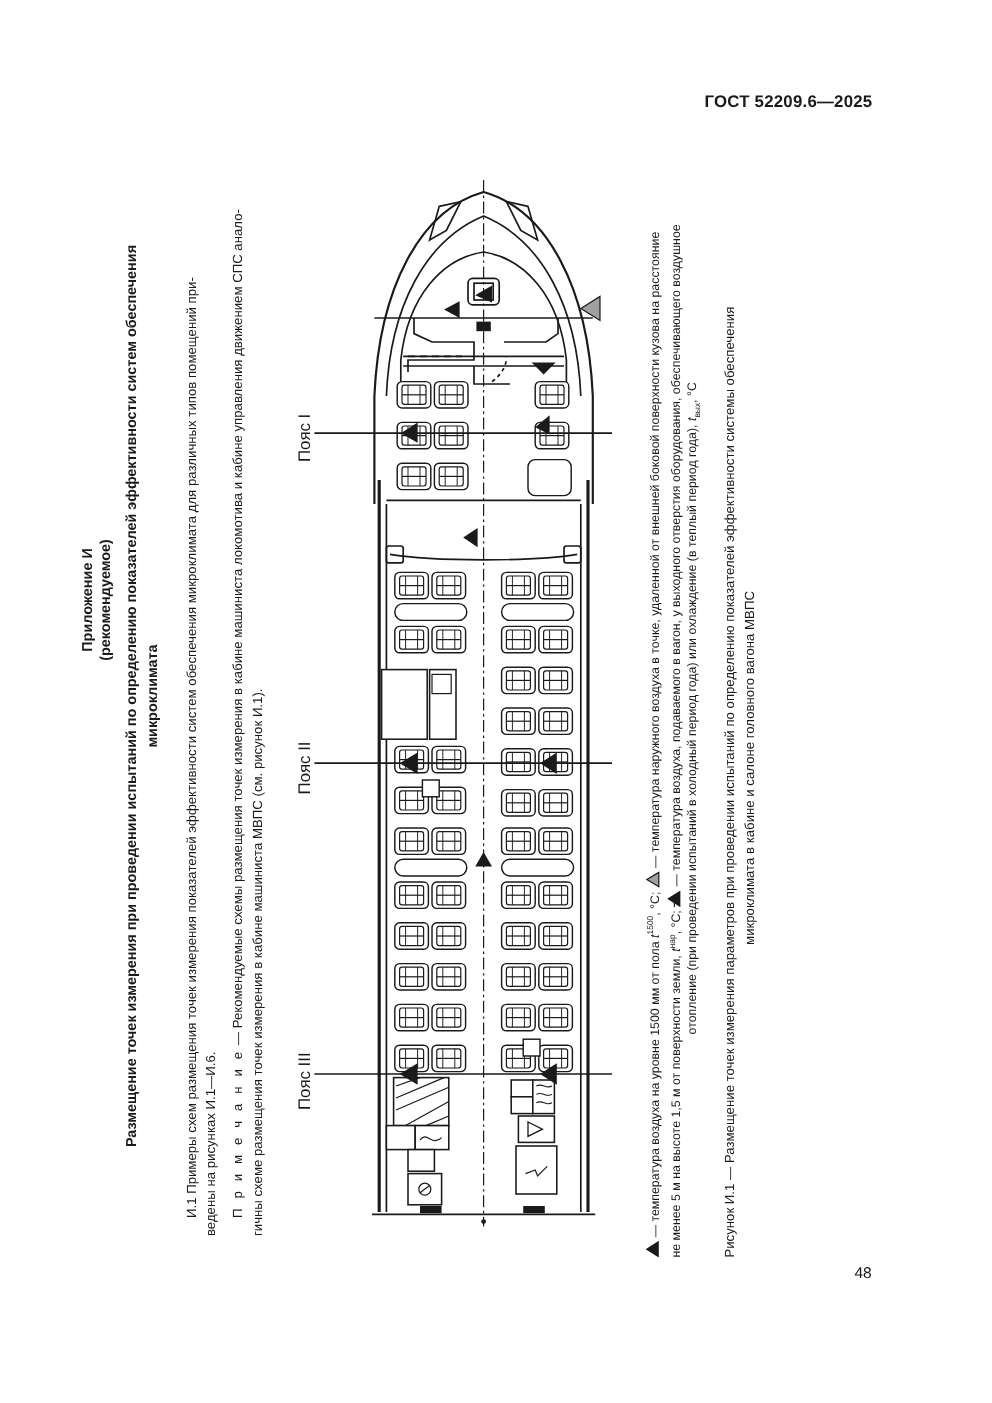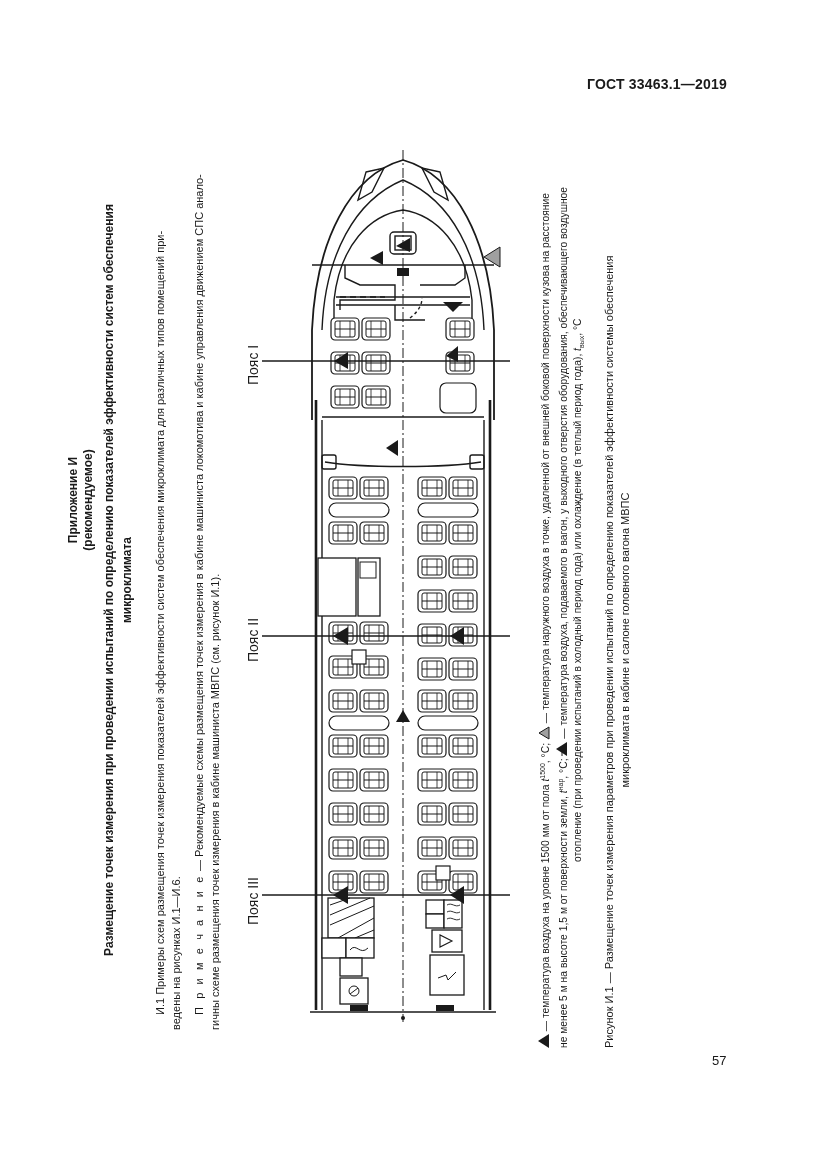--- a/index.html
+++ b/index.html
@@ -15,21 +15,21 @@
   .t12 { font-size:12px; }
   .t10 { font-size:10.3px; }
   .b { font-weight:bold; }
   .spaced { letter-spacing:2.6px; }
   sup, sub { font-size:7px; }
   svg text { font-family:"Liberation Sans", sans-serif; }
 </style>
 </head>
 <body>
 
-<div class="abs header">ГОСТ 33463.1—2019</div>
+<div class="abs header">ГОСТ 52209.6—2025</div>
 
 <div class="rot rc t12 b" style="left:66px; top:740px; width:480px;">Приложение И</div>
 <div class="rot rc t12 b" style="left:81px; top:740px; width:480px;">(рекомендуемое)</div>
 
 <div class="rot rc t12 b" style="left:102px; top:1030px; width:900px;">Размещение точек измерения при проведении испытаний по определению показателей эффективности систем обеспечения</div>
 <div class="rot rc t12 b" style="left:120px; top:1030px; width:900px;">микроклимата</div>
 
 <div class="rot t11" style="left:154px; top:1015px;">И.1 Примеры схем размещения точек измерения показателей эффективности систем обеспечения микроклимата для различных типов помещений при-</div>
 <div class="rot t11" style="left:170px; top:1030px;">ведены на рисунках И.1—И.6.</div>
 
@@ -224,13 +224,13 @@
       <line x1="0" y1="6" x2="4" y2="6" stroke="#1a1a1a"></line>
     </svg><span> — температура воздуха, подаваемого в вагон, у выходного отверстия оборудования, обеспечивающего воздушное</span>
 </div>
 <div class="rot t10" style="left:572px; top:862px;">
   <span>отопление (при проведении испытаний в холодный период года) или охлаждение (в теплый период года), </span><i>t</i><sub>вых</sub><span>, °С</span>
 </div>
 
 <div class="rot t11" style="left:603px; top:1048px;">Рисунок И.1 — Размещение точек измерения параметров при проведении испытаний по определению показателей эффективности системы обеспечения</div>
 <div class="rot rc t11" style="left:619px; top:1050px; width:820px;">микроклимата в кабине и салоне головного вагона МВПС</div>
 
-<div class="abs pagenum">57</div>
+<div class="abs pagenum">48</div>
 
 </body></html>

